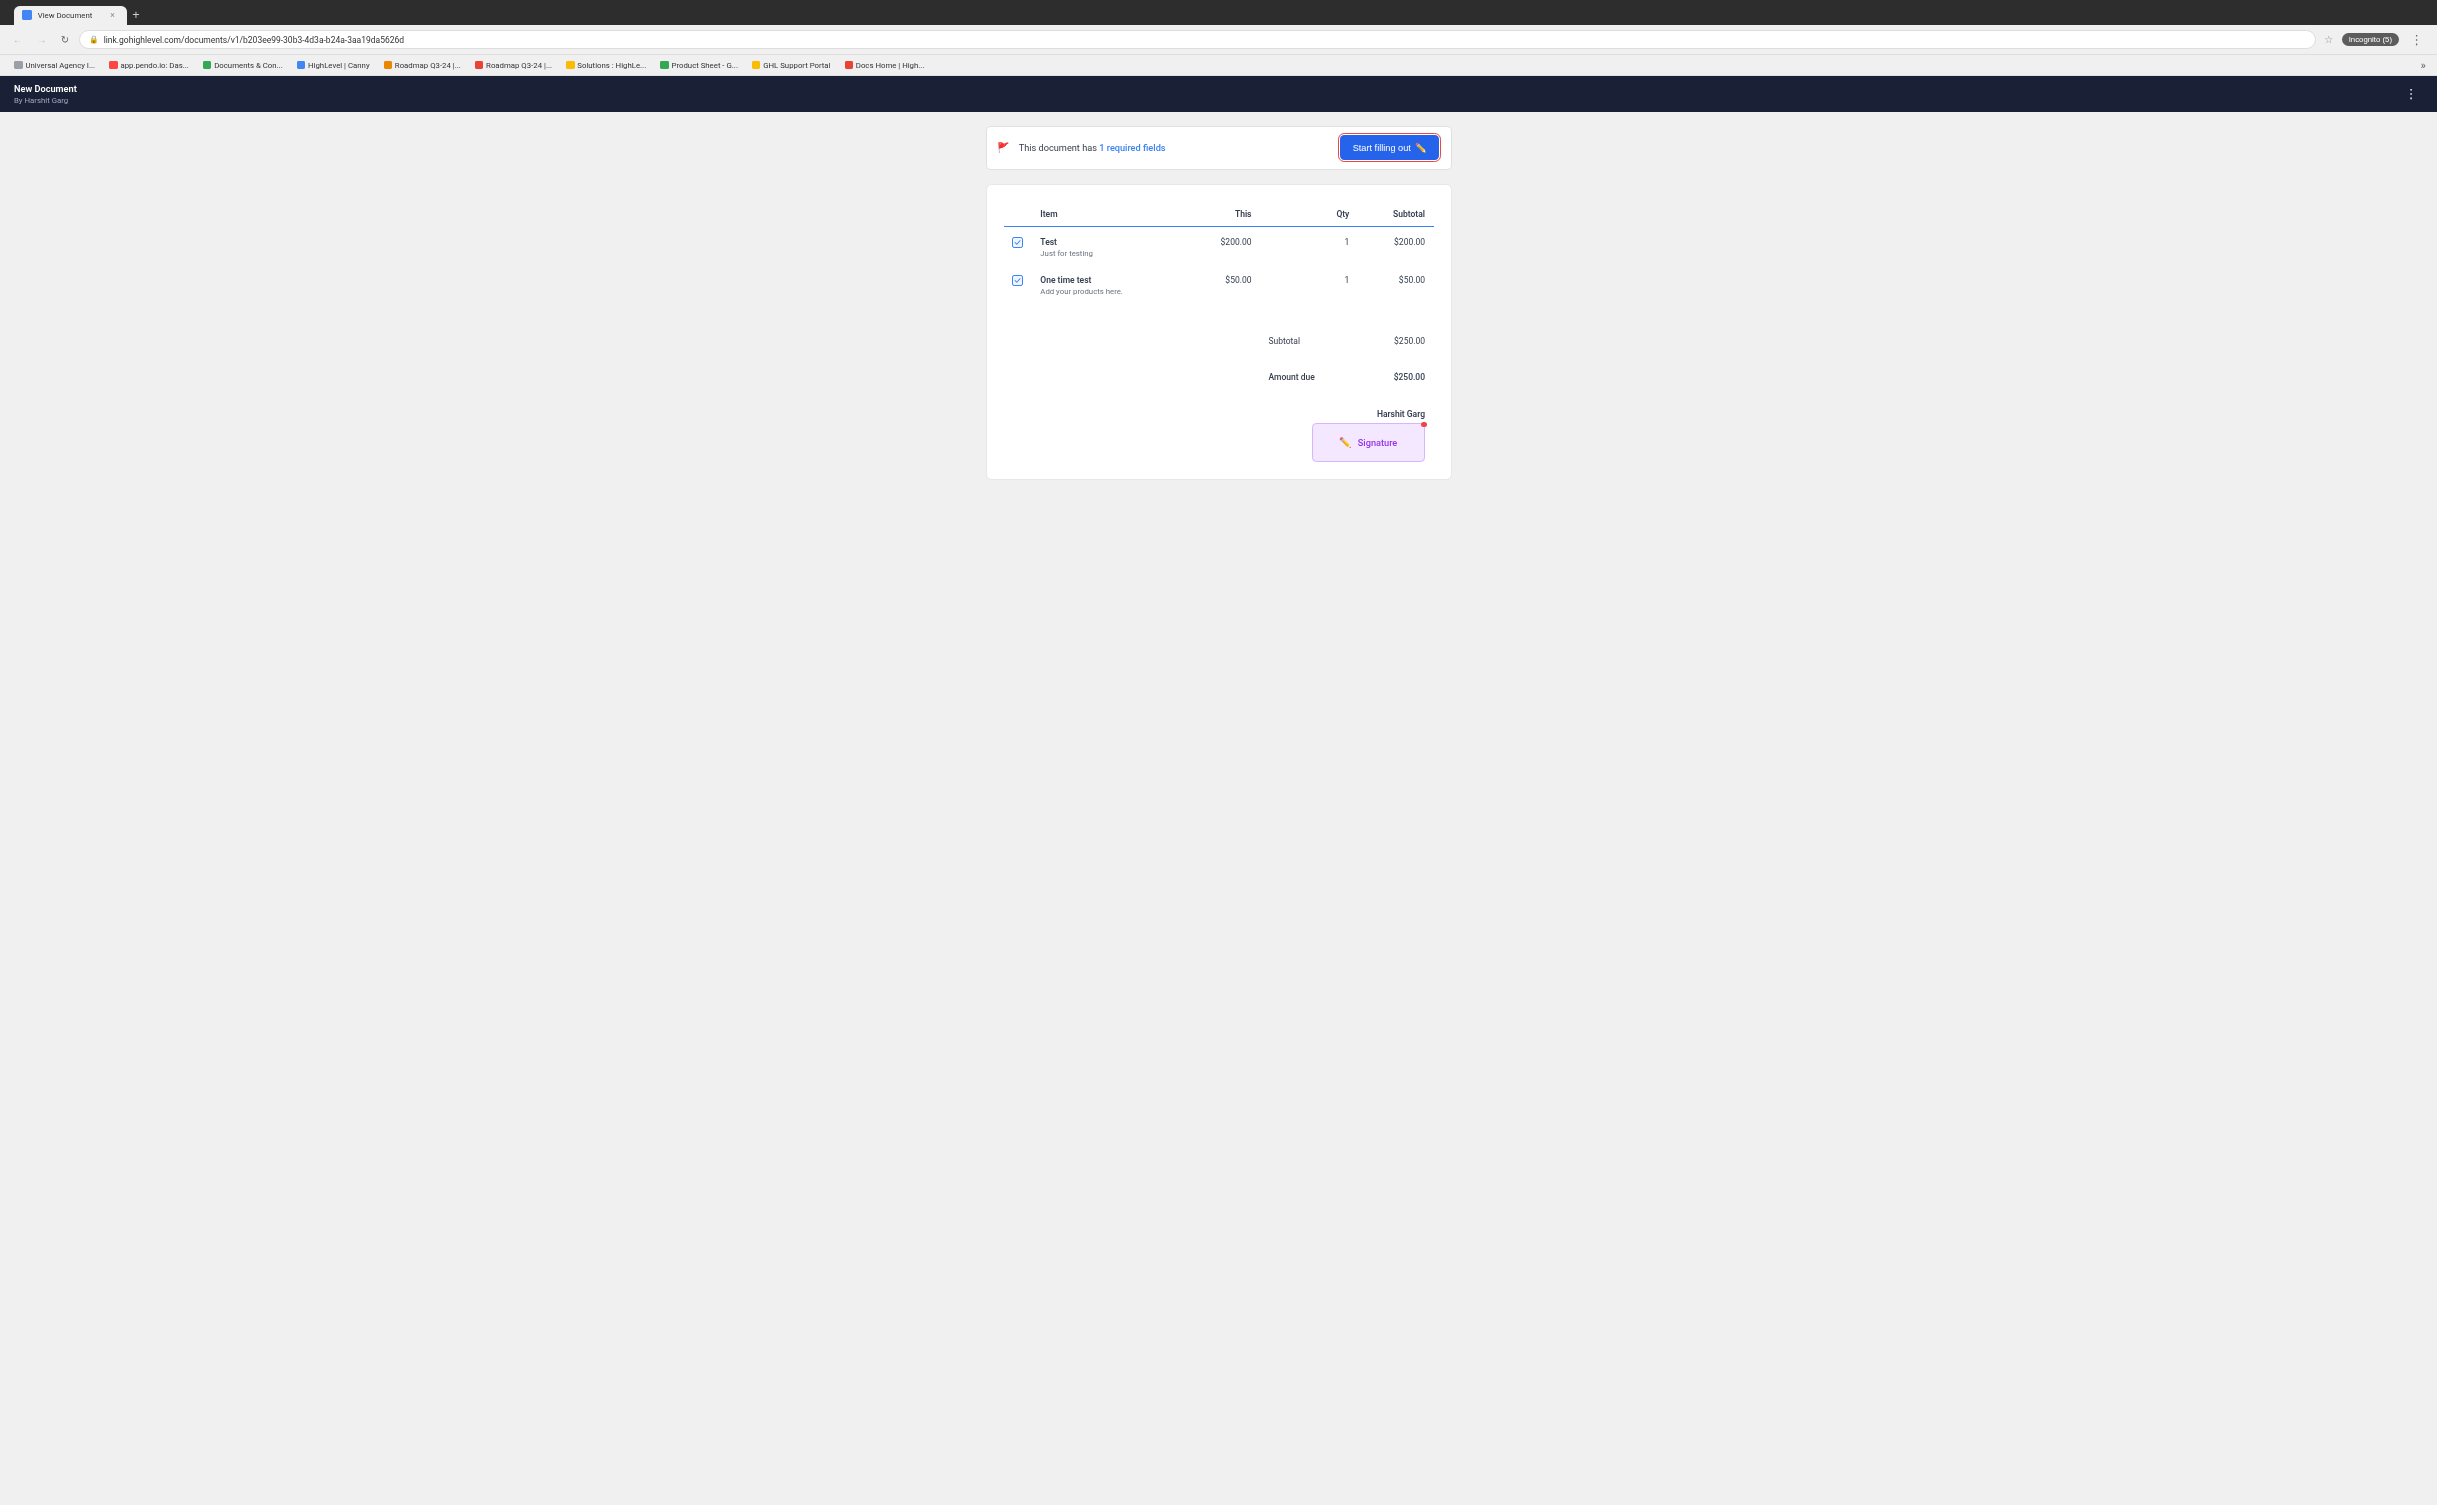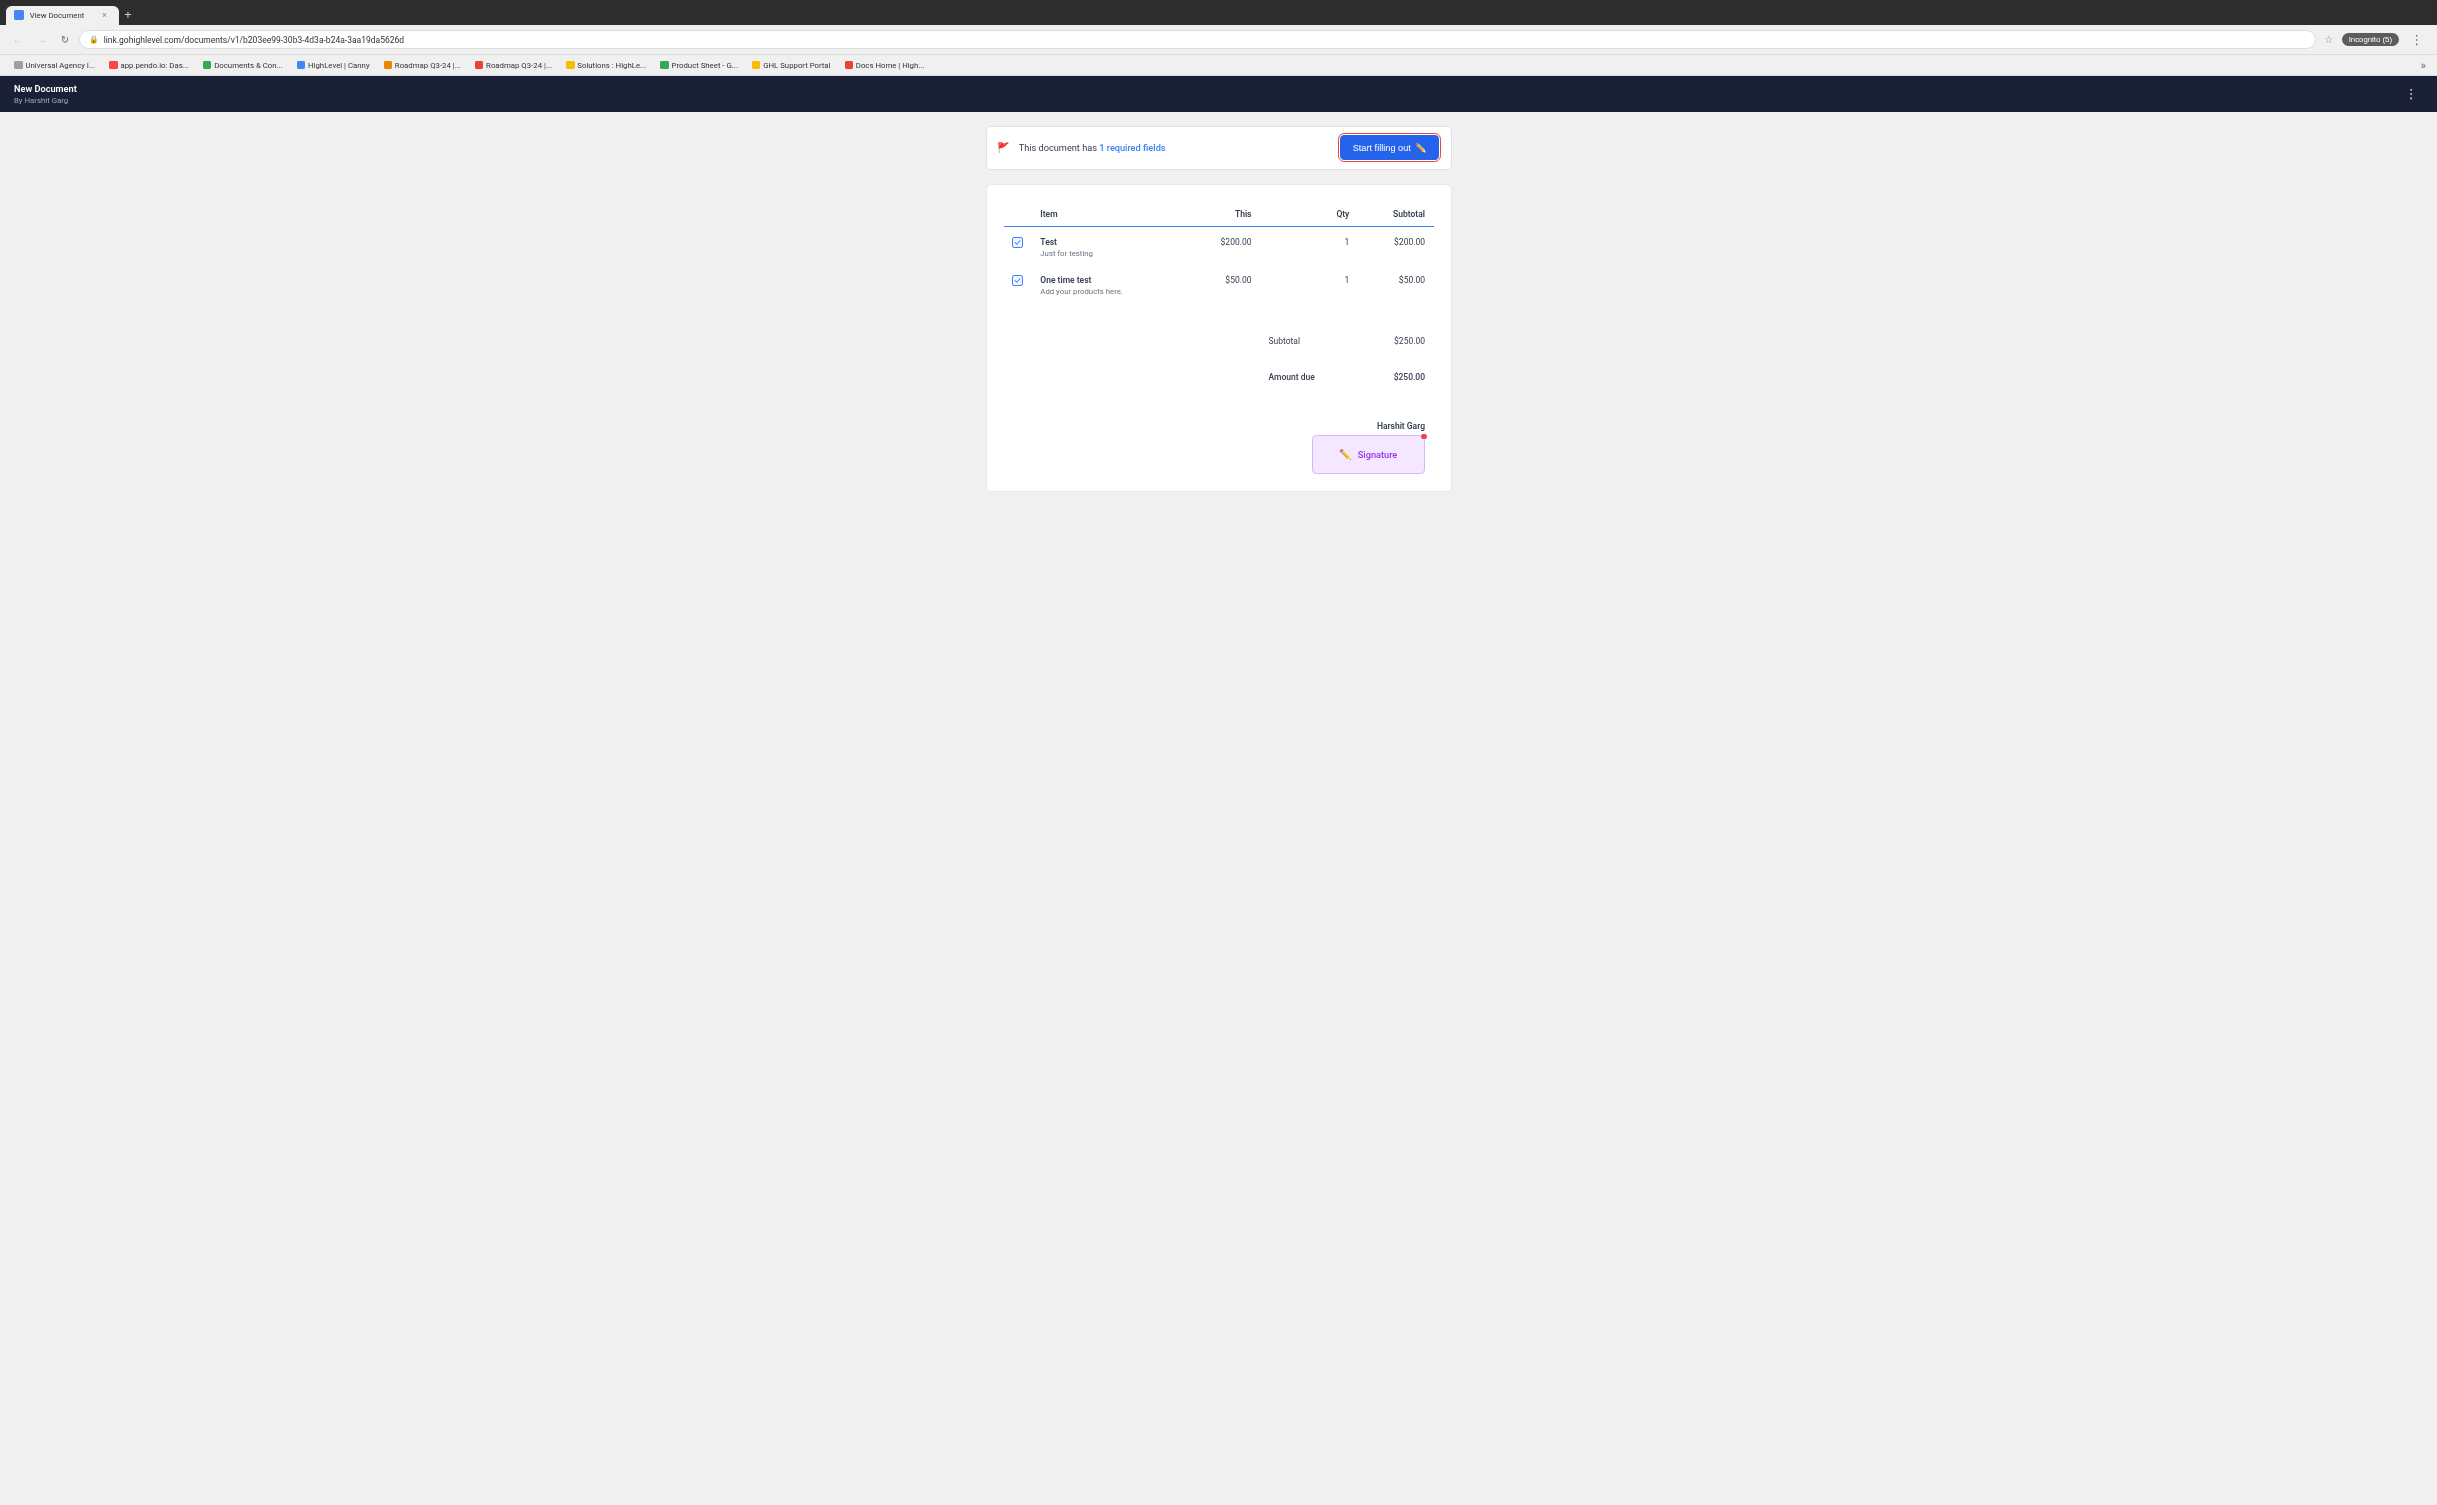--- a/index.html
+++ b/index.html
@@ -1,20 +1,20 @@
 <!DOCTYPE html>
 <html style="font-size:11.3px"><head>
   <meta charset="utf-8">
   <style>
     * { box-sizing: border-box; margin: 0; padding: 0; }
     body { font-family: -apple-system, BlinkMacSystemFont, 'Segoe UI', Roboto, sans-serif; background: #f0f0f0; }
 
     
     .browser-chrome { background: #2d2d2d; width: 100%; }
-    .tab-bar { display: flex; align-items: flex-end; padding: 5.6px 5.6px 0; gap: 0; background: #2d2d2d; }
+    .tab-bar { display: flex; align-items: flex-end; padding: 5.6px 5.6px 0; gap: 0; background: #2d2d2d; margin-left: 8px; }
     .tab { display: flex; align-items: center; background: #3c3c3c; border-radius: 5.6px 5.6px 0 0; padding: 4.2px 8.5px; gap: 5.6px; min-width: 113px; max-width: 141px; }
     .tab.active { background: #f0f0f0; }
     .tab-favicon { width: 10px; height: 10px; background: #4285f4; border-radius: 1.4px; flex-shrink: 0; }
     .tab-title { font-size: 7.8px; color: #333; flex: 1; white-space: nowrap; overflow: hidden; text-overflow: ellipsis; }
     .tab:not(.active) .tab-title { color: #ccc; }
     .tab-close { font-size: 8.5px; color: #888; cursor: pointer; width: 11.3px; height: 11.3px; display: flex; align-items: center; justify-content: center; border-radius: 50%; }
     .tab-new { background: none; border: none; color: #ccc; font-size: 12.7px; cursor: pointer; padding: 2.8px 5.6px; }
 
     .nav-bar { background: #f0f0f0; display: flex; align-items: center; padding: 4.2px 8.5px; gap: 5.6px; border-bottom: 0.7px solid #ddd; }
     .nav-btn { background: none; border: none; cursor: pointer; color: #666; font-size: 10px; padding: 2.8px 4.2px; border-radius: 2.8px; }
@@ -57,21 +57,21 @@
     .items-table th.right { text-align: right; }
     .items-table td { padding: 7px 8.5px; font-size: 8.5px; color: #374151; vertical-align: top; }
     .items-table td.right { text-align: right; }
     .item-row td { border-bottom: none; padding-top: 10px; }
     .item-name { font-weight: 600; color: #374151; }
     .item-desc { font-size: 7.8px; color: #6b7280; margin-top: 2.1px; }
     .checkbox { width: 11.3px; height: 11.3px; border: 1.4px solid #3b82f6; border-radius: 2.1px; background: #eff6ff; display: flex; align-items: center; justify-content: center; }
     .checkbox svg { width: 7px; height: 7px; }
 
     
-    .signature-section { display: flex; flex-direction: column; align-items: flex-end; margin-top: 34px; padding: 0 8.5px; }
+    .signature-section { display: flex; flex-direction: column; align-items: flex-end; margin-top: 22px; padding: 0 8.5px; }
     .signer-name { font-size: 8.5px; font-weight: 600; color: #374151; margin-bottom: 4.2px; }
     .signature-box { background: #f3e8ff; border: 0.7px solid #d8b4fe; border-radius: 4.2px; padding: 12.7px 22.6px; display: flex; align-items: center; gap: 5.6px; cursor: pointer; position: relative; min-width: 113px; justify-content: center; }
     .signature-required-dot { position: absolute; top: -2.8px; right: -2.8px; width: 5.6px; height: 5.6px; background: #ef4444; border-radius: 50%; }
     .signature-icon { color: #9333ea; font-size: 10px; }
     .signature-label { font-size: 9.2px; color: #9333ea; font-weight: 500; }
   </style>
 </head>
 <body>
 
 <div class="browser-chrome">

